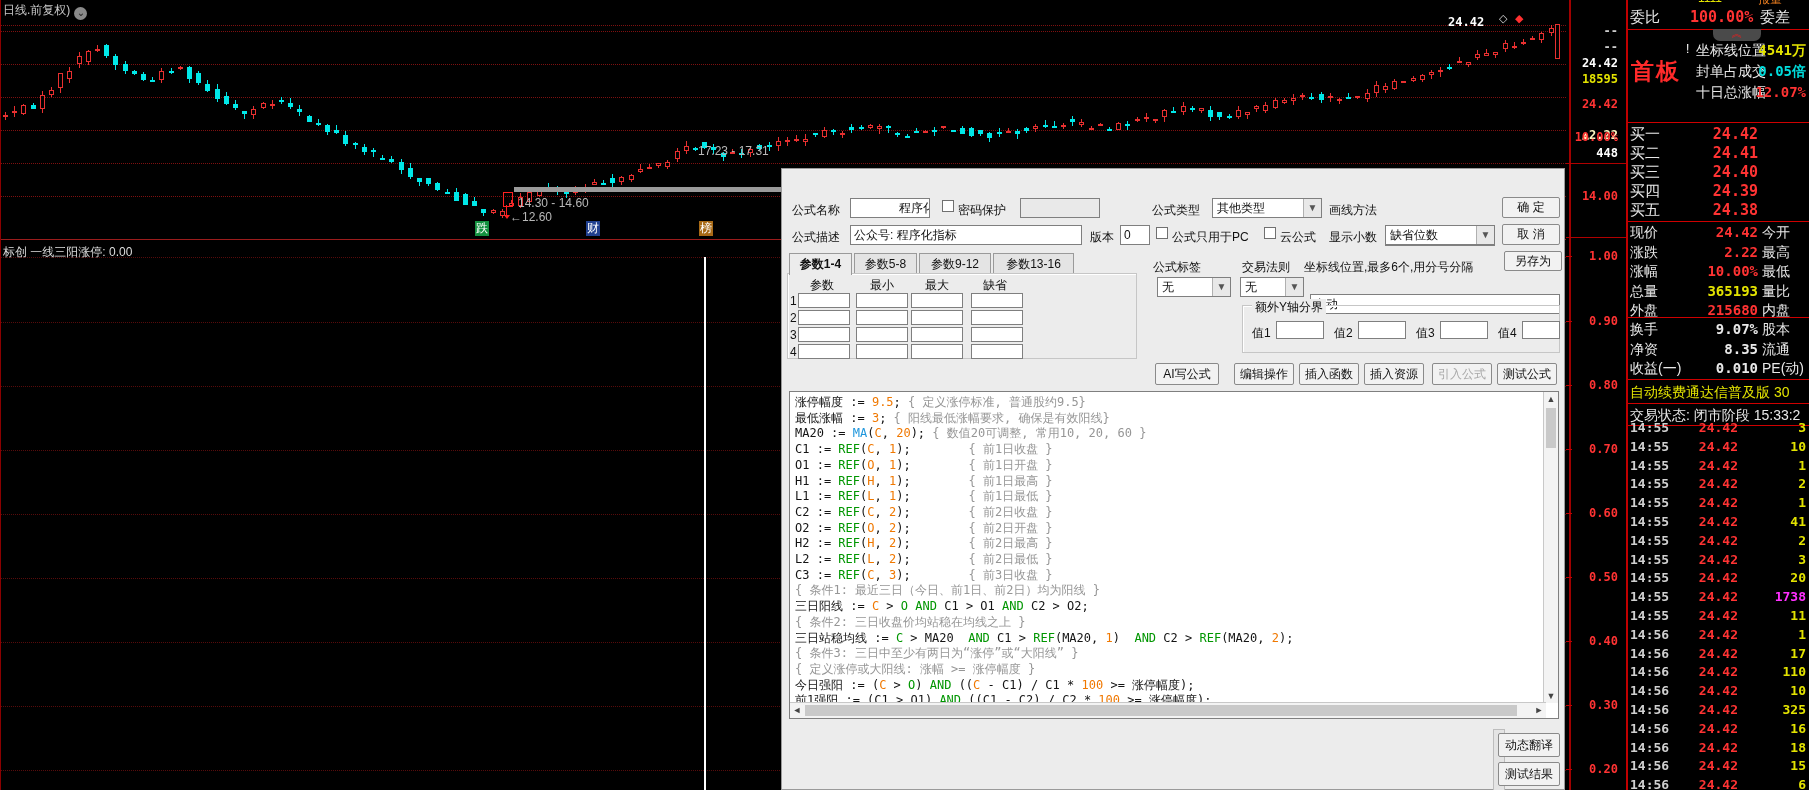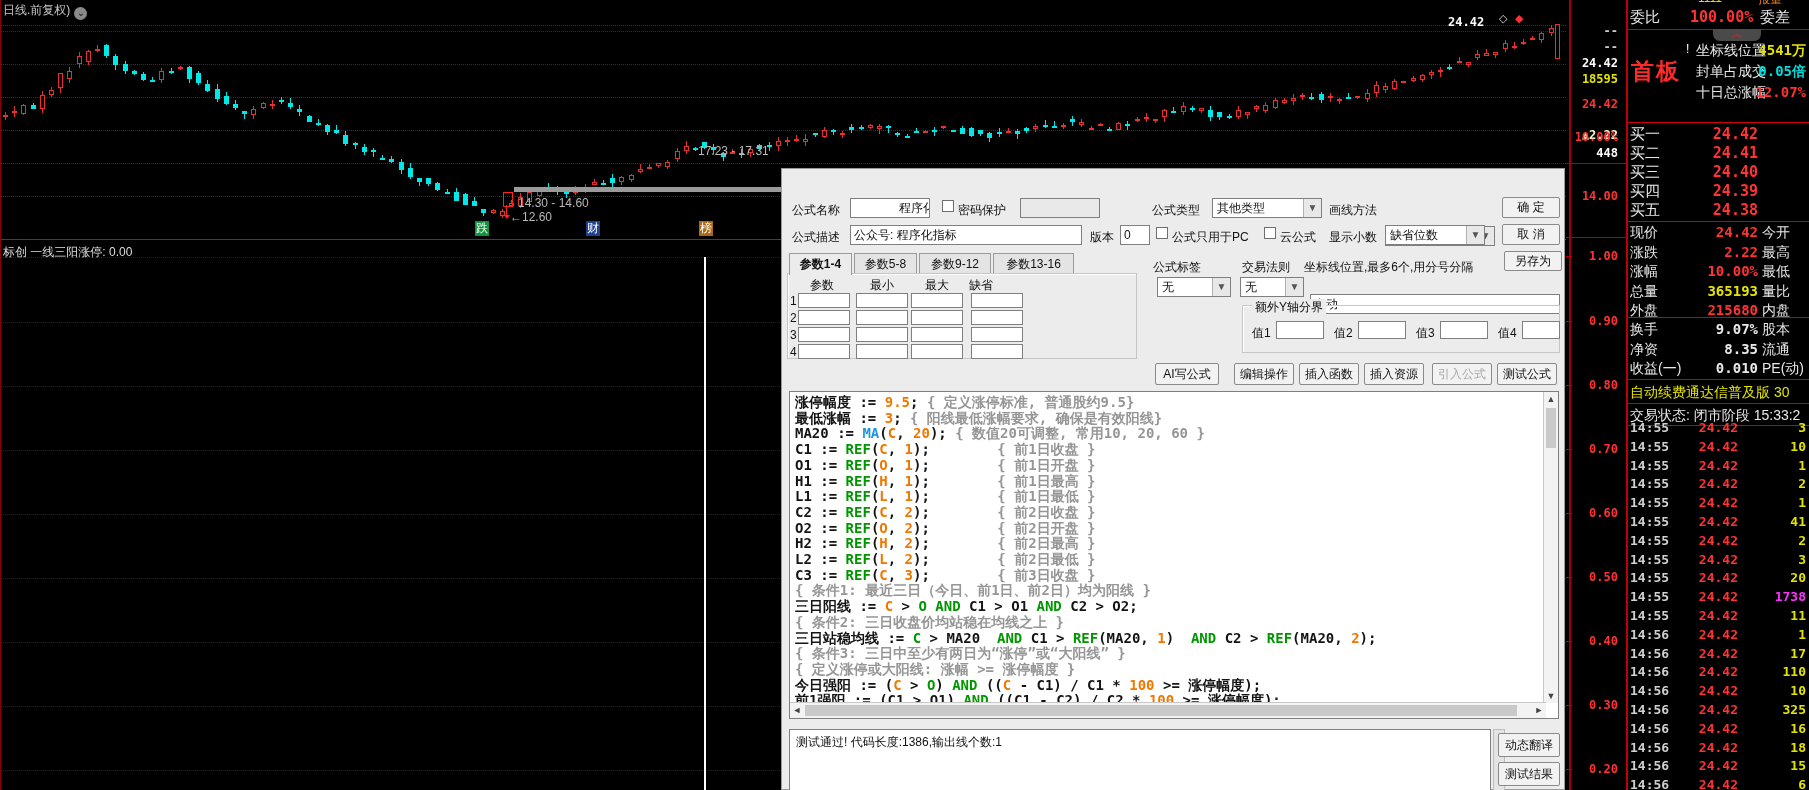--- a/index.html
+++ b/index.html
@@ -60,22 +60,22 @@
        font-size:12px;color:#111;box-sizing:border-box;}
   .btn.dis{color:#a8a8a8;}
   .cbox{position:absolute;width:12px;height:12px;background:#fff;border:1px solid #707070;box-sizing:border-box;}
   .tab{position:absolute;top:84px;height:20px;background:#e4e4e4;border:1px solid #9a9a9a;border-bottom:none;
        text-align:center;line-height:20px;font-size:12px;box-sizing:border-box;}
   .tab.active{background:#ececec;font-weight:bold;height:22px;z-index:2;}
   .groove{position:absolute;border:1px solid #c6c6c6;box-shadow:inset 1px 1px 0 #fff;box-sizing:border-box;}
   .gb-legend{position:absolute;background:#ececec;padding:0 3px;font-size:12px;}
   #code-area{position:absolute;left:7px;top:222px;width:770px;height:328px;background:#fff;border:1px solid #7f7f7f;
              box-sizing:border-box;overflow:hidden;}
-  #code-text{position:absolute;left:5px;top:3px;font-family:"DejaVu Sans Mono",monospace;font-size:14px;
-             font-weight:bold;line-height:15.7px;white-space:pre;}
+  #code-text{position:absolute;left:5px;top:3px;font-family:"DejaVu Sans Mono",monospace;font-size:12px;
+             font-weight:normal;line-height:15.7px;white-space:pre;}
   .p{color:#141414}.n{color:#f07800}.f{color:#009600}.b{color:#1e96dc}.c{color:#969696}
   .vsb{position:absolute;right:0;top:0;width:14px;height:311px;background:#f3f3f3;border-left:1px solid #c8c8c8;}
   .hsb{position:absolute;left:0;bottom:0;width:756px;height:15px;background:#f3f3f3;border-top:1px solid #c8c8c8;}
   .sb-arr{position:absolute;color:#444;font-size:9px;line-height:14px;width:14px;text-align:center;}
   .sb-thumb{background:#c9c9c9;position:absolute;}
   #msg-box{position:absolute;left:7px;top:560px;width:702px;height:62px;background:#fff;border:1px solid #7f7f7f;
            box-sizing:border-box;font-size:12px;padding:4px 6px;}
   #msg-sb{position:absolute;left:711px;top:560px;width:10px;height:62px;background:#e4e4e4;border:1px solid #bdbdbd;}
   
   #anno-candle{position:absolute;left:502px;top:192px;width:8px;height:13px;border:1px solid #ff2020;}
@@ -742,38 +742,38 @@
 
     <span class="lbl" style="left:10px;top:60px;">公式描述</span>
     <div class="inp" style="left:68px;top:56px;width:232px;">公众号: 程序化指标</div>
     <span class="lbl" style="left:308px;top:60px;">版本</span>
     <div class="inp" style="left:338px;top:56px;width:30px;">0</div>
     <span class="cbox" style="left:374px;top:58px;"></span>
     <span class="lbl" style="left:390px;top:60px;">公式只用于PC</span>
     <span class="cbox" style="left:482px;top:58px;"></span>
     <span class="lbl" style="left:498px;top:60px;">云公式</span>
     <span class="lbl" style="left:547px;top:60px;">显示小数</span>
-    <div class="dd" style="left:603px;top:56px;width:100px;">
+    <div class="dd" style="left:603px;top:56px;width:110px;">
       <span class="dd-txt">缺省位数</span>
       <span class="dd-arr">▼</span>
     </div>
     <div class="btn" style="left:720px;top:55px;width:58px;height:21px;line-height:19px;">取 消</div>
 
     <div id="param-tabs">
         <div class="tab active" style="left: 7px; width: 63px;">参数1-4</div>
         <div class="tab" style="left: 72px; width: 63px;">参数5-8</div>
         <div class="tab" style="left: 137px; width: 72px;">参数9-12</div>
         <div class="tab" style="left: 211px; width: 81px;">参数13-16</div>
       </div>
     <div class="groove" style="left:5px;top:104px;width:350px;height:86px;"></div>
     <div id="param-grid">
         <div class="lbl" style="left: 28px; top: 108px;">参数</div>
         <div class="lbl" style="left: 88px; top: 108px;">最小</div>
         <div class="lbl" style="left: 143px; top: 108px;">最大</div>
-        <div class="lbl" style="left: 187px; top: 108px;">缺省</div>
+        <div class="lbl" style="left: 201px; top: 108px;">缺省</div>
         <div class="lbl" style="left: 8px; top: 125px;">1</div>
         <div class="inp" style="left: 16px; top: 124px; width: 52px; height: 15px; padding: 0px 2px;"></div>
         <div class="inp" style="left: 74px; top: 124px; width: 52px; height: 15px; padding: 0px 2px;"></div>
         <div class="inp" style="left: 129px; top: 124px; width: 52px; height: 15px; padding: 0px 2px;"></div>
         <div class="inp" style="left: 189px; top: 124px; width: 52px; height: 15px; padding: 0px 2px;"></div>
         <div class="lbl" style="left: 8px; top: 142px;">2</div>
         <div class="inp" style="left: 16px; top: 141px; width: 52px; height: 15px; padding: 0px 2px;"></div>
         <div class="inp" style="left: 74px; top: 141px; width: 52px; height: 15px; padding: 0px 2px;"></div>
         <div class="inp" style="left: 129px; top: 141px; width: 52px; height: 15px; padding: 0px 2px;"></div>
         <div class="inp" style="left: 189px; top: 141px; width: 52px; height: 15px; padding: 0px 2px;"></div>
@@ -830,21 +830,18 @@
         <span class="sb-arr" style="bottom:0;">▼</span>
         <div class="sb-thumb" style="left:2px;top:16px;width:10px;height:40px;"></div>
       </div>
       <div class="hsb">
         <span class="sb-arr" style="left:0;">◄</span>
         <span class="sb-arr" style="right:0;">►</span>
         <div class="sb-thumb" style="left:15px;top:2px;width:712px;height:11px;"></div>
       </div>
     </div>
 
-    <div id="msg-box">
-      <span>测试通过! 代码长度:1386,输出线个数:1</span>
-    </div>
     <div id="msg-sb"></div>
     <div class="btn" style="left:716px;top:564px;width:62px;height:24px;line-height:22px;">动态翻译</div>
     <div class="btn" style="left:716px;top:593px;width:62px;height:24px;line-height:22px;">测试结果</div>
   </div>
 
 </div>
 
 </body></html>

